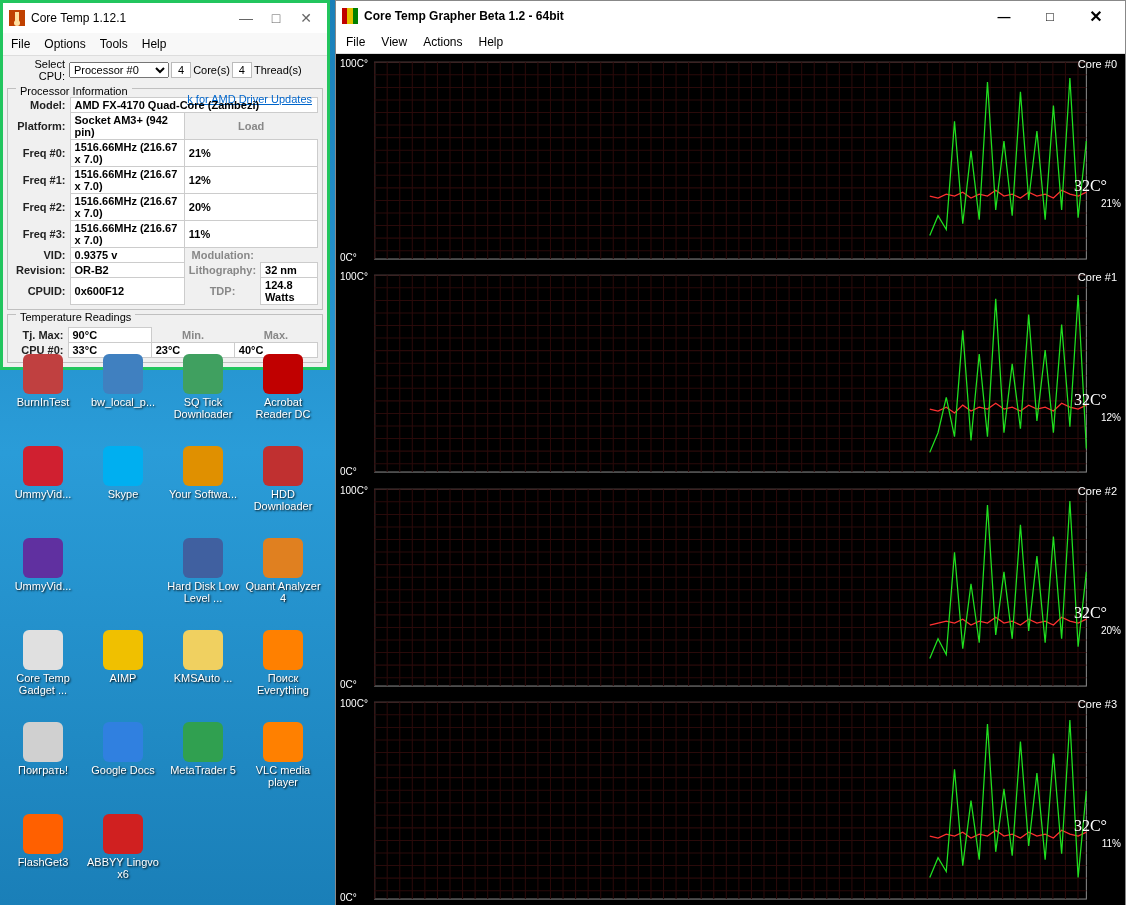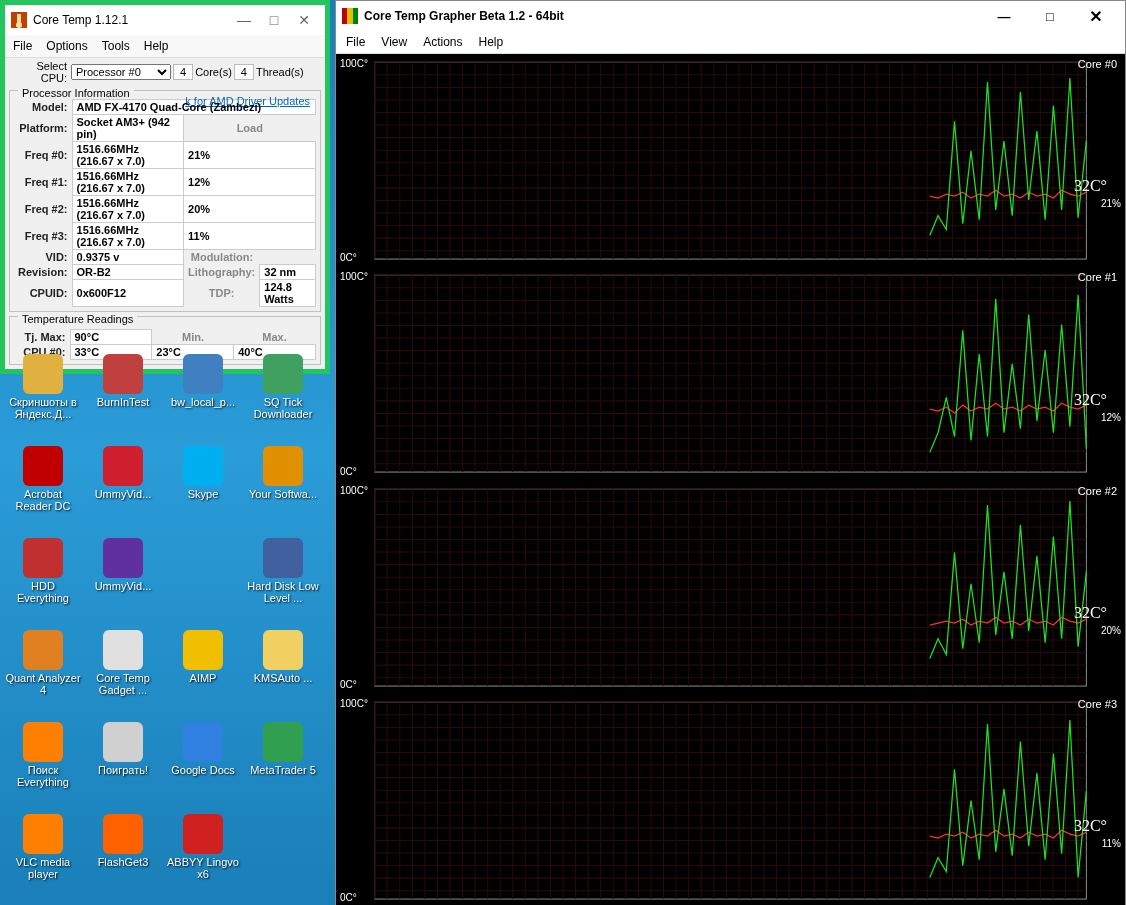--- a/index.html
+++ b/index.html
@@ -1,19 +1,19 @@
 <!DOCTYPE html>
 <html><head>
 <meta charset="utf-8">
 <style>
 * { box-sizing: border-box; margin: 0; padding: 0; font-family: "Segoe UI", Tahoma, sans-serif; }
 body { width: 1126px; height: 905px; overflow: hidden; background: linear-gradient(180deg,#1a7fb8 0%,#2a9cd8 50%,#1a7fb8 100%); }
 
 
-.ct-win { position:absolute; left:0; top:0; width:330px; background:#f0f0f0; border:5px solid #22c55e; }
+.ct-win { position:absolute; left:0; top:0; width:330px; background:#f0f0f0; border:3px solid #22c55e; }
 .ct-title { display:flex; align-items:center; height:30px; background:#fff; padding:0 6px; font-size:12px; }
 .ct-title .icon { width:16px; height:16px; margin-right:6px; }
 .ct-title .spacer { flex:1; }
 .ct-title .wbtn { width:30px; text-align:center; font-size:14px; color:#666; cursor:default; }
 .ct-menu { display:flex; gap:14px; padding:4px 8px; font-size:12px; background:#f8f8f8; border-bottom:1px solid #ddd; }
 .ct-row { display:flex; align-items:center; font-size:11px; padding:2px 4px; }
 .ct-row .lbl { text-align:right; padding-right:4px; }
 select { font-size:11px; width:100px; }
 .ct-numbox { display:inline-block; border:1px solid #bbb; background:#fff; padding:1px 6px; margin:0 2px; font-size:11px; }
 .group { border:1px solid #c0c0c0; margin:4px; padding:4px; }
@@ -149,24 +149,20 @@
             <td class="v">23°C</td>
             <td class="v">40°C</td>
           </tr>
     </tbody>
       </table>
   </div>
 </div>
 
 <div class="desktop-icons" id="desktop-icons">
     <div class="dicon">
-      <div class="ico" style="background:#e0b040"></div>
-      <div class="txt">Скриншоты в Яндекс.Д...</div>
-    </div>
-    <div class="dicon">
       <div class="ico" style="background:#c04040"></div>
       <div class="txt">BurnInTest</div>
     </div>
     <div class="dicon">
       <div class="ico" style="background:#4080c0"></div>
       <div class="txt">bw_local_p...</div>
     </div>
     <div class="dicon">
       <div class="ico" style="background:#40a060"></div>
       <div class="txt">SQ Tick Downloader</div>
@@ -182,21 +178,21 @@
     <div class="dicon">
       <div class="ico" style="background:#00aff0"></div>
       <div class="txt">Skype</div>
     </div>
     <div class="dicon">
       <div class="ico" style="background:#e09000"></div>
       <div class="txt">Your Softwa...</div>
     </div>
     <div class="dicon">
       <div class="ico" style="background:#c03030"></div>
-      <div class="txt">HDD Everything</div>
+      <div class="txt">HDD Downloader</div>
     </div>
     <div class="dicon">
       <div class="ico" style="background:#6030a0"></div>
       <div class="txt">UmmyVid...</div>
     </div>
     <div class="dicon">
       <div class="ico" style="background:transparent"></div>
       <div class="txt"></div>
     </div>
     <div class="dicon">

